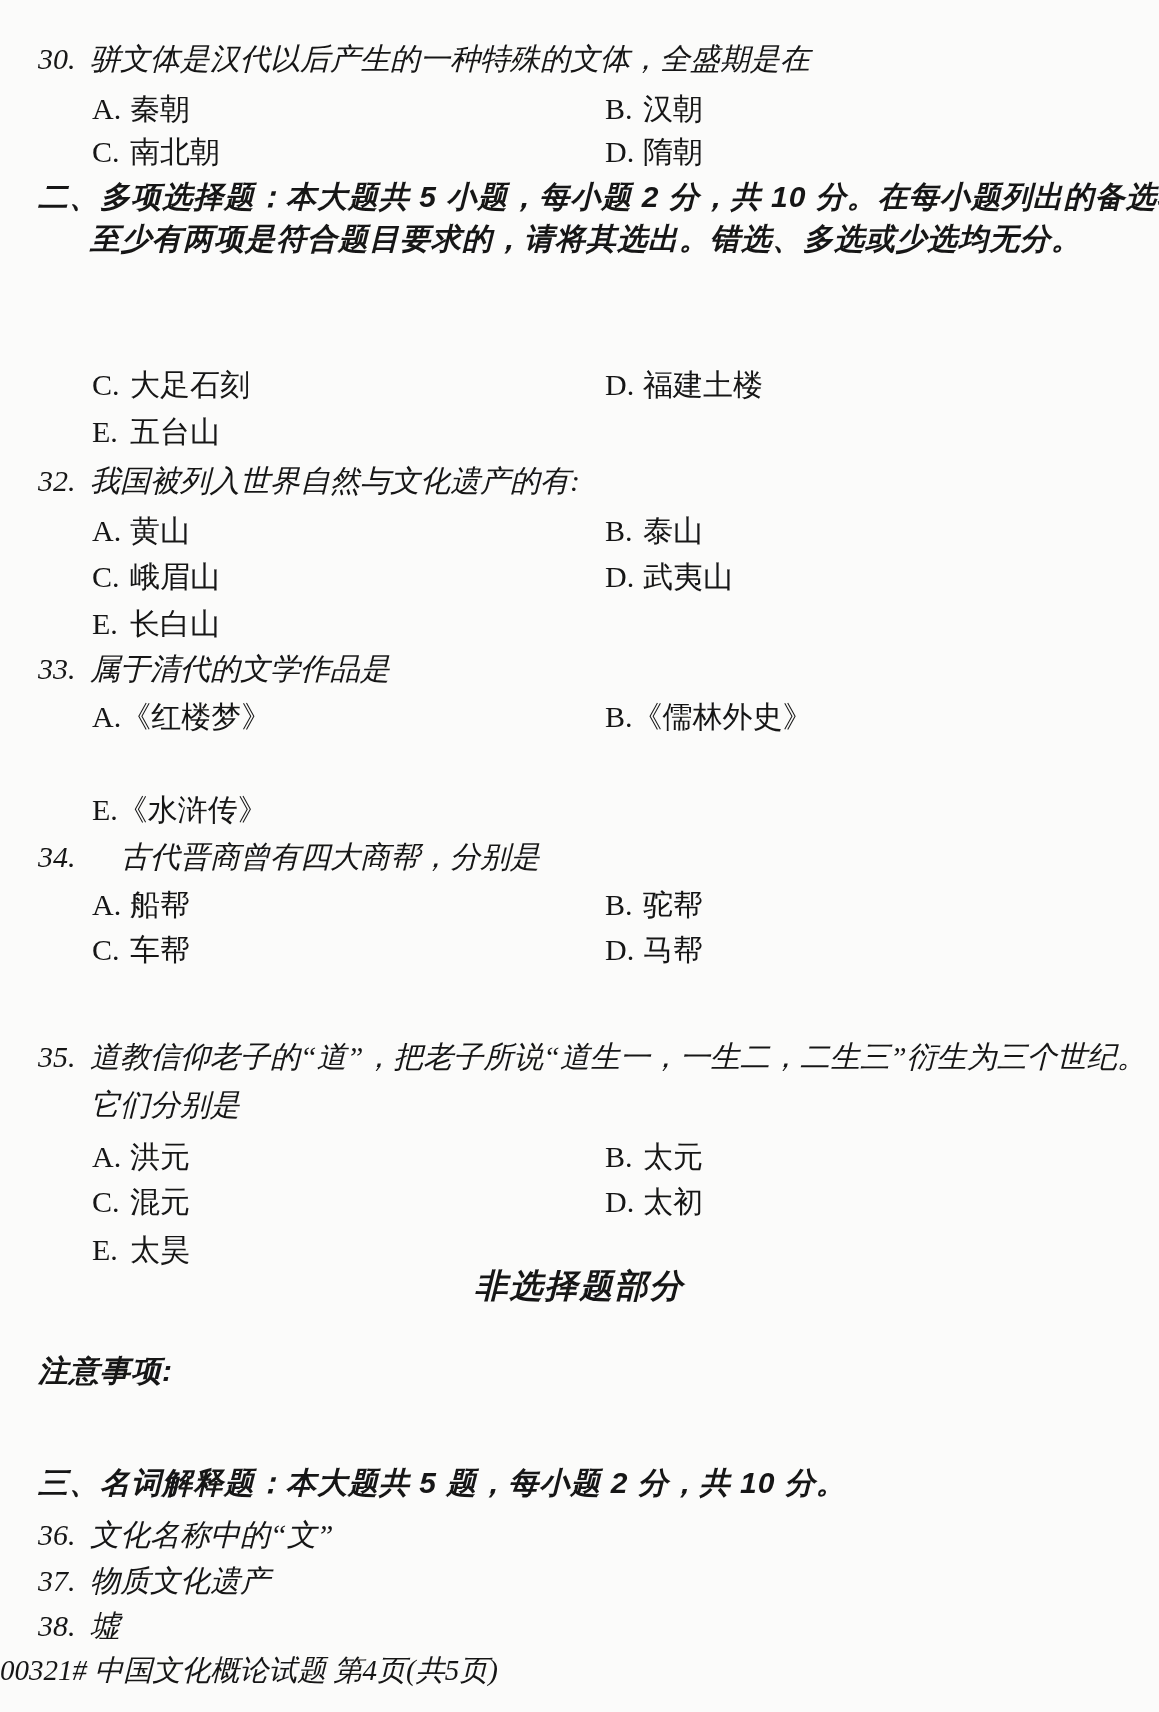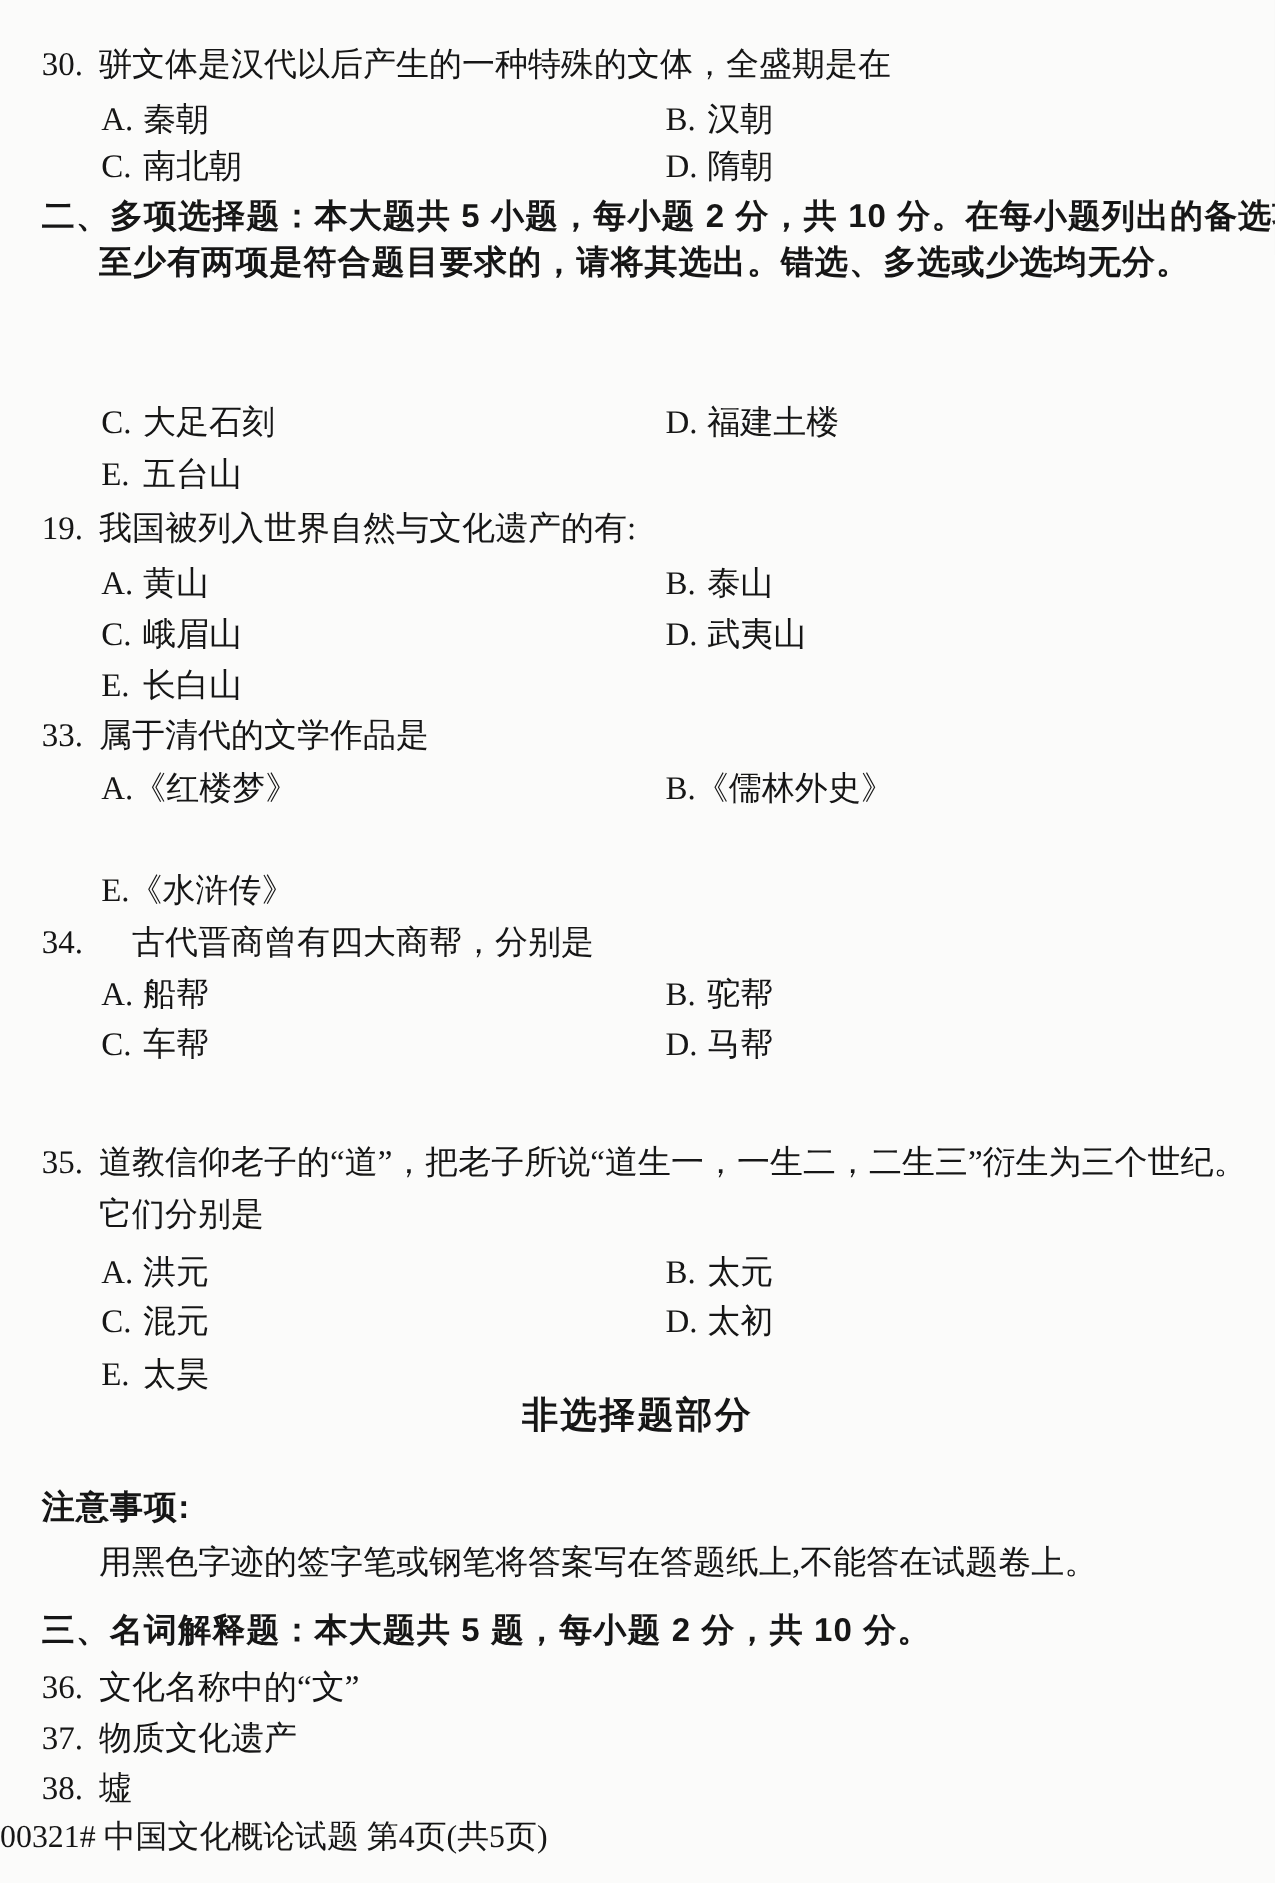--- a/index.html
+++ b/index.html
@@ -16,20 +16,21 @@
     background:var(--bg);
     overflow:hidden;
     font-family:"Liberation Serif", serif;
     font-size:30px;
     color:var(--ink);
   }
   .line{
     position:absolute;
     white-space:nowrap;
     line-height:1.1;
+    font-style:italic;
   }
   .serif{font-family:"Liberation Serif", serif;}
   .heading{
     font-family:"Liberation Sans", sans-serif;
     font-weight:700;
     letter-spacing:1px;
   }
   .l-num{left:38px;}
   .l-indent{left:90px;}
   .num{display:inline-block;min-width:52px;}
@@ -75,21 +76,21 @@
 
   <div class="optrow" style="top:368px">
     <span class="opt a"><span class="ol">C.</span><span>大足石刻</span></span>
     <span class="opt b"><span class="ol">D.</span><span>福建土楼</span></span>
   </div>
   <div class="optrow" style="top:415px">
     <span class="opt a"><span class="ol">E.</span><span>五台山</span></span>
   </div>
 
   <div class="line serif l-num" style="top:464px">
-    <span class="num">19.</span><span>我国被列入世界自然与文化遗产的有:</span>
+    <span class="num">32.</span><span>我国被列入世界自然与文化遗产的有:</span>
   </div>
   <div class="optrow" style="top:514px">
     <span class="opt a"><span class="ol">A.</span><span>黄山</span></span>
     <span class="opt b"><span class="ol">B.</span><span>泰山</span></span>
   </div>
   <div class="optrow" style="top:560px">
     <span class="opt a"><span class="ol">C.</span><span>峨眉山</span></span>
     <span class="opt b"><span class="ol">D.</span><span>武夷山</span></span>
   </div>
   <div class="optrow" style="top:607px">
@@ -131,21 +132,20 @@
     <span class="opt a"><span class="ol">C.</span><span>混元</span></span>
     <span class="opt b"><span class="ol">D.</span><span>太初</span></span>
   </div>
   <div class="optrow" style="top:1233px">
     <span class="opt a"><span class="ol">E.</span><span>太昊</span></span>
   </div>
 
   <div class="line big-title" style="top:1268px">非选择题部分</div>
 
   <div class="line heading l-num" style="top:1354px">注意事项:</div>
-  <div class="line serif l-indent" style="top:1404px">用黑色字迹的签字笔或钢笔将答案写在答题纸上,不能答在试题卷上。</div>
 
   <div class="line heading l-num" style="top:1466px">三、名词解释题：本大题共 5 题，每小题 2 分，共 10 分。</div>
 
   <div class="line serif l-num" style="top:1518px">
     <span class="num">36.</span><span>文化名称中的“文”</span>
   </div>
 
   <div class="line serif l-num" style="top:1564px">
     <span class="num">37.</span><span>物质文化遗产</span>
   </div>

